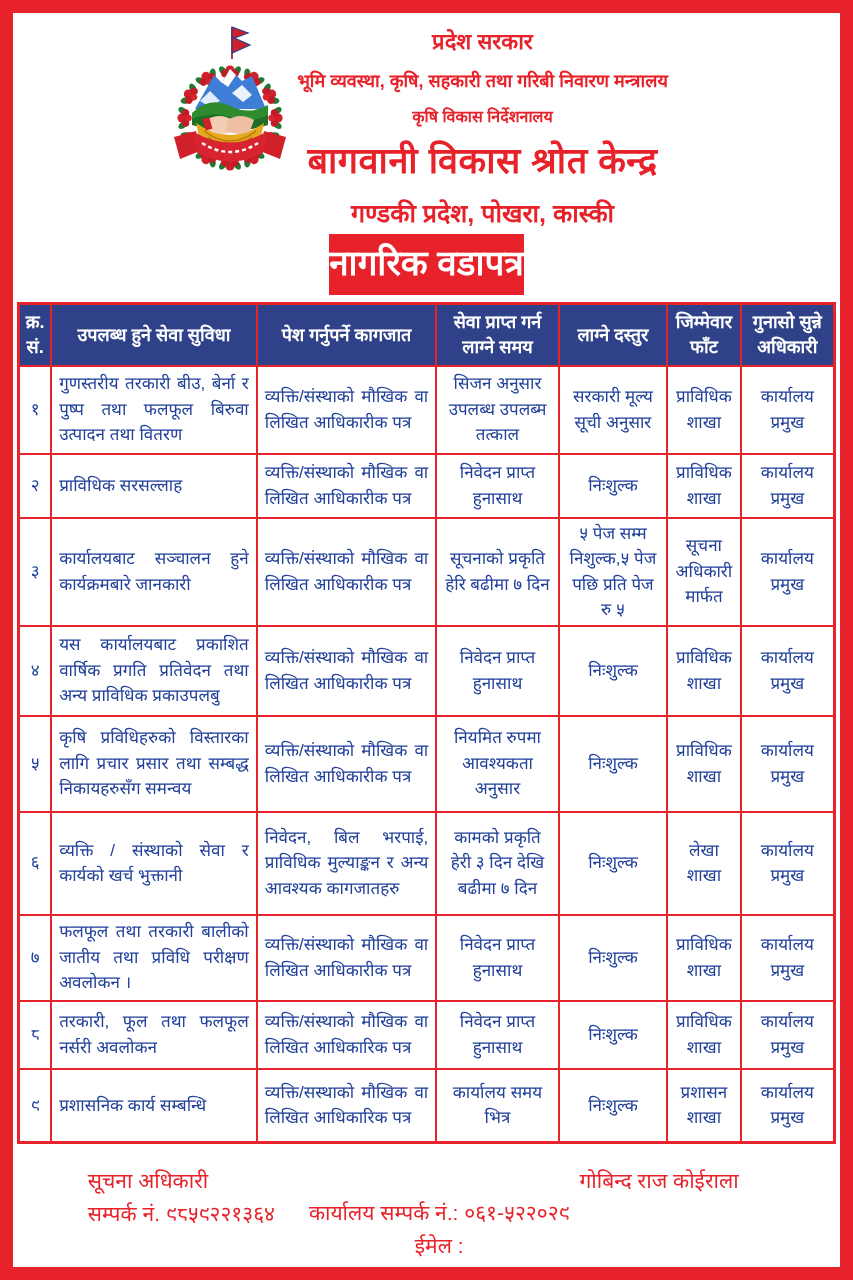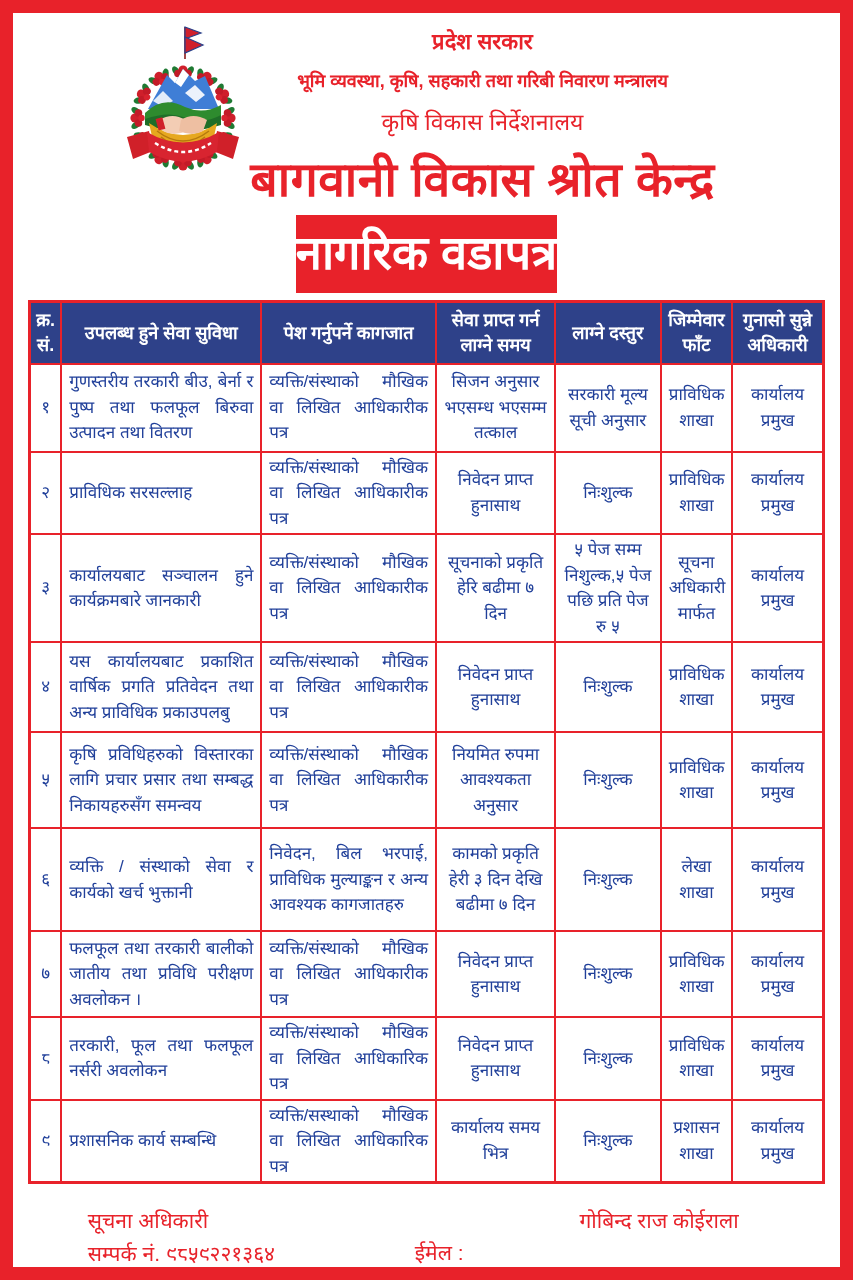--- a/index.html
+++ b/index.html
@@ -8,30 +8,30 @@
     width:853px; height:1280px; margin:0 auto; background:#fff;
     border:13px solid #e8222a; overflow:hidden; display:flex; flex-direction:column;align-items:center;
   }
   
   .header { display:flex; padding:8px 12px 0 14px; }
   .emblem-box { flex:0 0 128px; }
   svg.emblem { width:122px; height:178px; display:block; }
   .head-text { flex:1; text-align:center; color:#e8222a; padding-right:18px; }
   .ht1 { font-size:22px; font-weight:bold; margin-top:4px; }
   .ht2 { font-size:18px; font-weight:bold; margin-top:13px; }
-  .ht3 { font-size:23px; font-weight:normal; margin-top:13px; }
-  .ht-title { font-size:48px; font-weight:bold; margin-top:8px; letter-spacing:0.5px; }
+  .ht3 { font-size:16px; font-weight:bold; margin-top:13px; }
+  .ht-title { font-size:36px; font-weight:bold; margin-top:8px; letter-spacing:0.5px; }
   .ht5 { font-size:25px; font-weight:bold; margin-top:11px; }
   
   .banner {
     background:#e8222a; color:#fff; text-align:center;
-    font-size:47px; font-weight:bold; padding:4px 0 10px; margin-top:5px;
-  }
-  
-  .table-wrap { padding:7px 15px 5px; }
+    font-size:35px; font-weight:bold; padding:4px 0 10px; margin-top:5px;
+  }
+  
+  .table-wrap { padding:7px 4px 5px; }
   table.charter { width:100%; border-collapse:collapse; table-layout:fixed; border:3px solid #e8222a; }
   .charter th, .charter td { border:2px solid #e8222a; }
   .charter th {
     background:#2e4189; color:#fff; font-size:18px; font-weight:bold;
     padding:2px 3px; vertical-align:middle; line-height:1.35;
   }
   .charter td {
     color:#21409a; font-size:17px; padding:2px 7px;
     text-align:center; vertical-align:middle; line-height:1.5;
   }
@@ -126,20 +126,21 @@
           <path d="M62,6 L78,12 L62,18 Z" fill="#d0202c" stroke="#27408b" stroke-width="1.2"></path>
           <path d="M62,16 L80,24 L62,32 Z" fill="#d0202c" stroke="#27408b" stroke-width="1.2"></path>
         </g>
       </svg>
     </div>
     <div class="head-text">
       <div class="ht1">प्रदेश सरकार</div>
       <div class="ht2">भूमि व्यवस्था, कृषि, सहकारी तथा गरिबी निवारण मन्त्रालय</div>
       <div class="ht3">कृषि विकास निर्देशनालय</div>
       <div class="ht-title">बागवानी विकास श्रोत केन्द्र</div>
+      <div class="ht5">गण्डकी प्रदेश, पोखरा, कास्की</div>
     </div>
   </div>
 
   <div class="banner">नागरिक वडापत्र</div>
 
   <div class="table-wrap">
     <table class="charter">
       <colgroup>
         <col style="width:4%">
           <col style="width:25.2%">
@@ -158,21 +159,21 @@
           <th>लाग्ने दस्तुर</th>
           <th>जिम्मेवार फाँट</th>
           <th>गुनासो सुन्ने अधिकारी</th>
         </tr>
       </thead>
       <tbody>
         <tr>
           <td class="cell-sn">१</td>
           <td class="cell-service">गुणस्तरीय तरकारी बीउ, बेर्ना र पुष्प तथा फलफूल बिरुवा उत्पादन तथा वितरण</td>
           <td class="cell-docs">व्यक्ति/संस्थाको मौखिक वा लिखित आधिकारीक पत्र</td>
-          <td>सिजन अनुसार भएसम्ध भएसम्म तत्काल</td>
+          <td>सिजन अनुसार उपलब्ध उपलब्म तत्काल</td>
           <td>सरकारी मूल्य सूची अनुसार</td>
           <td>प्राविधिक शाखा</td>
           <td>कार्यालय प्रमुख</td>
         </tr>
         <tr>
           <td class="cell-sn">२</td>
           <td class="cell-service">प्राविधिक सरसल्लाह</td>
           <td class="cell-docs">व्यक्ति/संस्थाको मौखिक वा लिखित आधिकारीक पत्र</td>
           <td>निवेदन प्राप्त हुनासाथ</td>
           <td>निःशुल्क</td>
@@ -247,20 +248,21 @@
   </div>
 
   <div class="footer">
     <div class="f-col f-left">
       <div class="f-head">सूचना अधिकारी</div>
       <div>सम्पर्क नं. ९८५९२२१३६४</div>
 
     </div>
     <div class="f-col f-center">
       <div class="f-spacer"></div>
+      <div>कार्यालय सम्पर्क नं.: ०६१-५२२०२९</div>
       <div>ईमेल : hdrcpokhara2021@gmail.com</div>
 
     </div>
     <div class="f-col f-right">
       <div>गोबिन्द राज कोईराला</div>
 
     </div>
   </div>
 
 </div>

